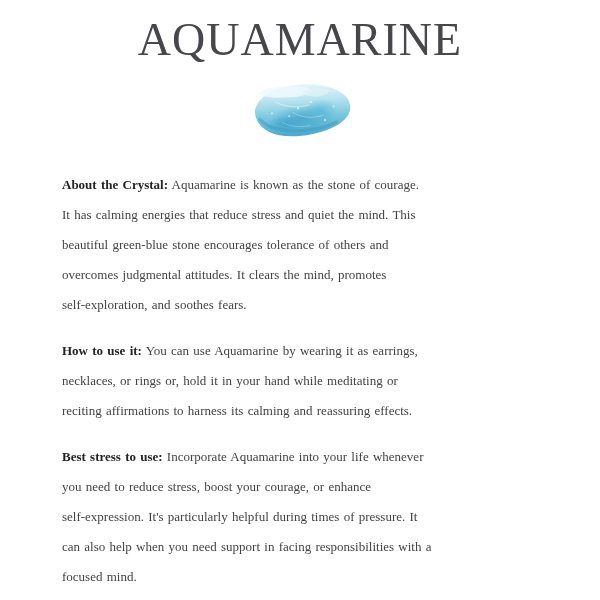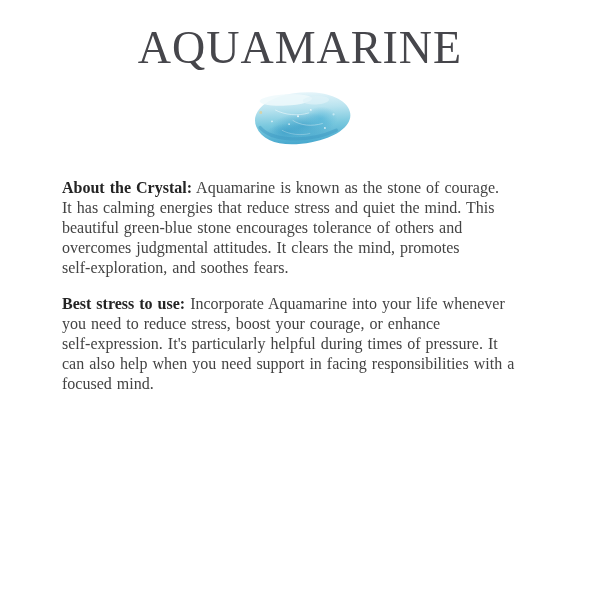--- a/index.html
+++ b/index.html
@@ -11,21 +11,21 @@
     position: relative;
     width: 600px;
     height: 600px;
     background: #ffffff;
     font-family: "Liberation Serif", "DejaVu Serif", serif;
     overflow: hidden;
     box-sizing: border-box;
   }
   .title {
     margin: 0;
-    padding-top: 25px;
+    padding-top: 17px;
     text-align: center;
     font-size: 46px;
     line-height: 1.0;
     font-weight: 400;
     letter-spacing: 1px;
     color: #46464b;
   }
   .stone-wrap {
     margin-top: 17px;
     text-align: center;
@@ -33,22 +33,22 @@
   }
   .stone-wrap svg {
     transform: rotate(-3deg);
   }
   .text-block {
     margin: 30px 30px 0 62px;
     width: 490px;
   }
   .para {
     margin: 0 0 16px 0;
-    font-size: 16px;
-    line-height: 20px;
+    font-size: 13px;
+    line-height: 30px;
     color: #434343;
     word-spacing: 1px;
     white-space: pre-line;
   }
   .para strong {
     color: #242424;
     font-weight: 700;
   }
 </style>
 </head>
@@ -95,20 +95,23 @@
       <circle cx="30" cy="34" r="1.0" fill="#e6f6fa" opacity="0.8"></circle>
     </svg>
   </div>
 
   <div class="text-block">
     <p class="para"><strong>About the Crystal:</strong><span> Aquamarine is known as the stone of courage.
 It has calming energies that reduce stress and quiet the mind. This
 beautiful green-blue stone encourages tolerance of others and
 overcomes judgmental attitudes. It clears the mind, promotes
 self-exploration, and soothes fears.</span></p>
+    <p class="para"><strong>How to use it:</strong><span> You can use Aquamarine by wearing it as earrings,
+necklaces, or rings or, hold it in your hand while meditating or
+reciting affirmations to harness its calming and reassuring effects.</span></p>
     <p class="para"><strong>Best stress to use:</strong><span> Incorporate Aquamarine into your life whenever
 you need to reduce stress, boost your courage, or enhance
 self-expression. It's particularly helpful during times of pressure. It
 can also help when you need support in facing responsibilities with a
 focused mind.</span></p>
   </div>
 
 </div>
 
 </body></html>

